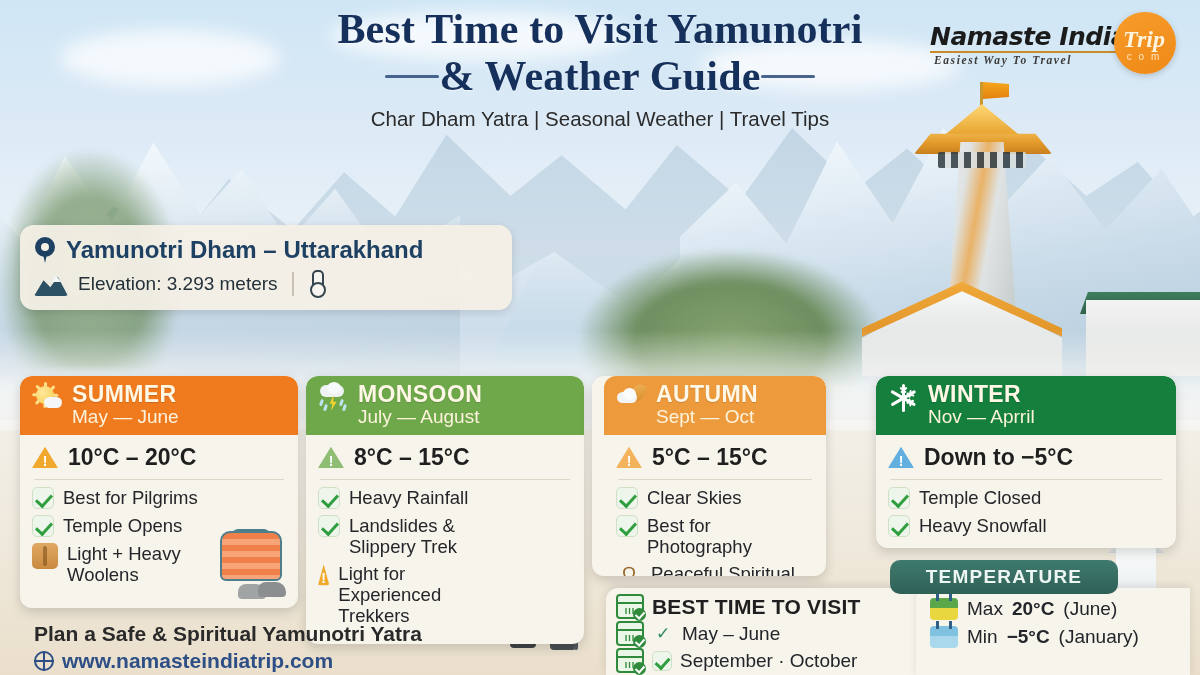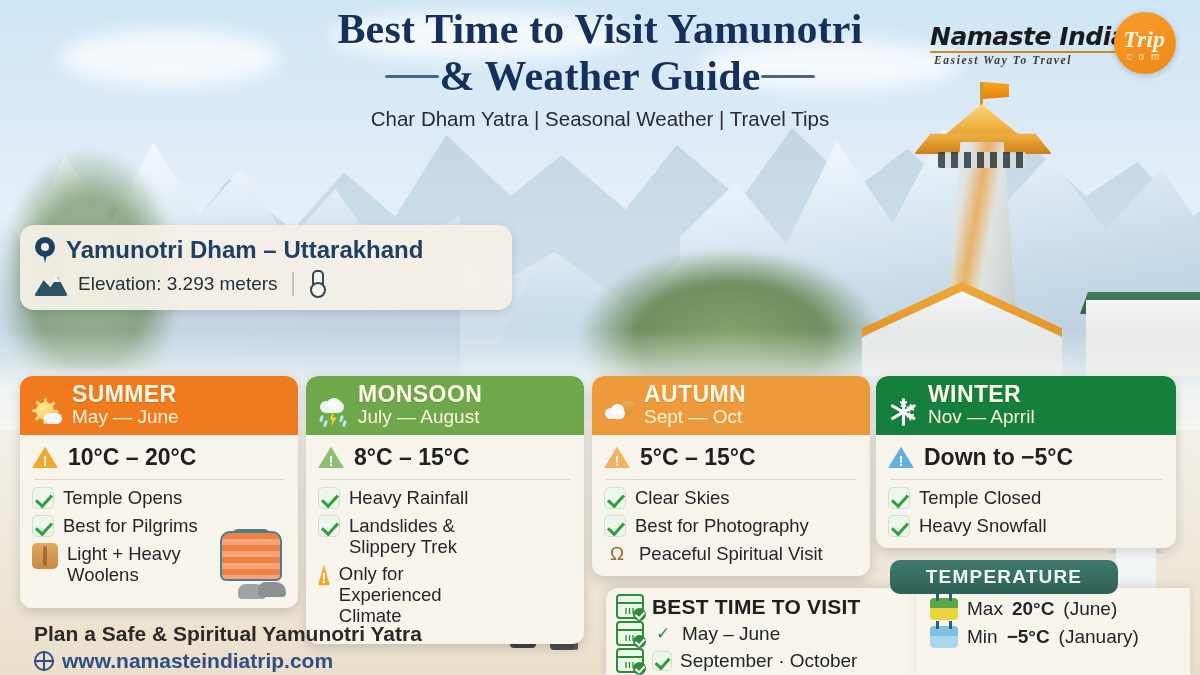--- a/index.html
+++ b/index.html
@@ -257,25 +257,25 @@
   .cards { position: absolute; left: 0; top: 376px; width: 1200px; height: 290px; }
   .card {
     position: absolute; top: 0;
     border-radius: 12px;
     background: #f7f4ec;
     box-shadow: 0 4px 12px rgba(0,0,0,.16);
     overflow: hidden;
   }
   .card.c1 { left: 20px;  width: 278px; height: 232px; }
   .card.c2 { left: 306px; width: 278px; height: 268px; }
-  .card.c3 { left: 592px; width: 278px; height: 200px; }
+  .card.c3 { left: 592px; width: 234px; height: 200px; padding-left: 12px; }
   .card.c4 { left: 876px; width: 300px; height: 172px; }
 
   .card-head {
-    display: flex; align-items: flex-end; gap: 10px;
+    display: flex; align-items: flex-start; gap: 10px;
     padding: 7px 12px 8px 12px;
     border-radius: 12px 12px 0 0;
   }
   .card-head .ttl { line-height: 1.02; }
   .card-head .season {
     font-size: 23px; font-weight: bold; color: #fff8e6;
     letter-spacing: .4px; text-shadow: 0 1px 1px rgba(0,0,0,.15);
   }
   .card-head .months {
     font-size: 19px; color: #fdf3dc; margin-top: 1px;
@@ -638,25 +638,25 @@
         </span>
       </div>
       <div class="card-body">
         <div class="temp-row">
           <span class="warn-tri" style="--tri:#f0a92c"></span>
           <span class="temp-text">10°C – 20°C</span>
         </div>
         <div class="hr"></div>
         <div class="feat">
           <span class="check ico"></span>
-          <span class="txt">Temple Opens</span>
+          <span class="txt">Best for Pilgrims</span>
         </div>
         <div class="feat">
           <span class="check ico"></span>
-          <span class="txt">Best for Pilgrims</span>
+          <span class="txt">Temple Opens</span>
         </div>
         <div class="feat" style="max-width:170px">
           <span class="jacket ico"></span>
           <span class="txt">Light + Heavy Woolens</span>
         </div>
         <div class="clothes">
           <div class="cl-collar"></div>
             <div class="cl-jacket"></div>
           <div class="cl-shoe2"></div>
             <div class="cl-shoe1"></div>
@@ -689,21 +689,21 @@
         <div class="feat">
           <span class="check ico"></span>
           <span class="txt">Heavy Rainfall</span>
         </div>
         <div class="feat" style="max-width:162px">
           <span class="check ico"></span>
           <span class="txt">Landslides &amp; Slippery Trek</span>
         </div>
         <div class="feat" style="max-width:130px">
           <span class="warn-tri" style="--tri:#f0a92c"></span>
-          <span class="txt">Only for Experienced Climate</span>
+          <span class="txt">Light for Experienced Trekkers</span>
         </div>
       </div>
     </div>
 
     <div class="card c3">
       <div class="card-head" style="background:#ED9A3C">
         <span class="autumn-ico">
           <span class="leaf"></span>
             <span class="c1"></span>
             <span class="c2"></span>

